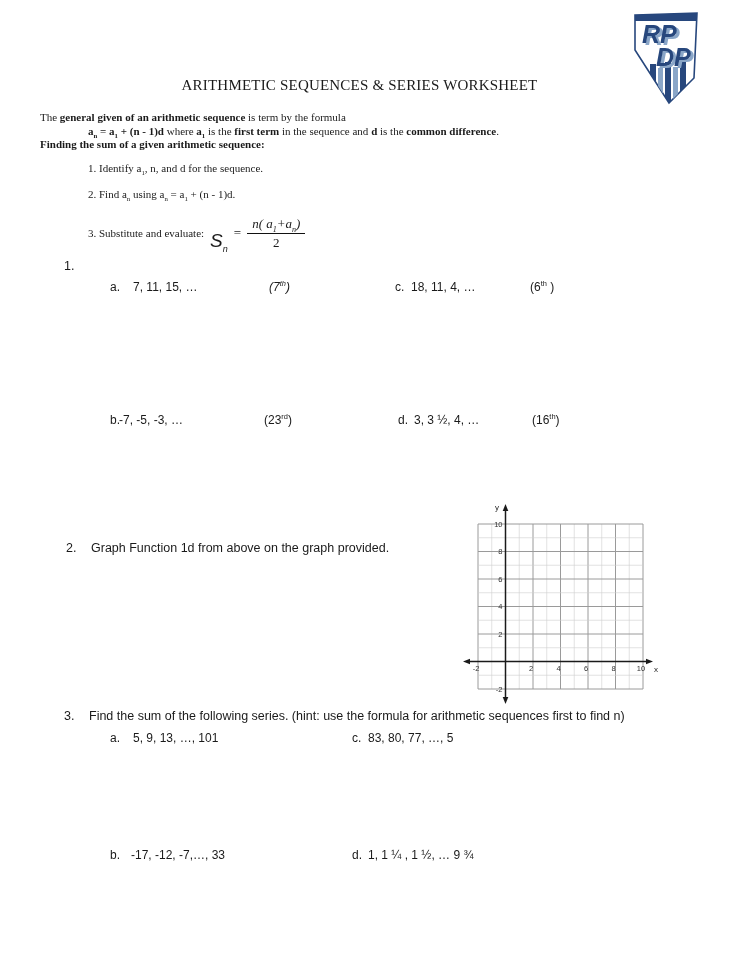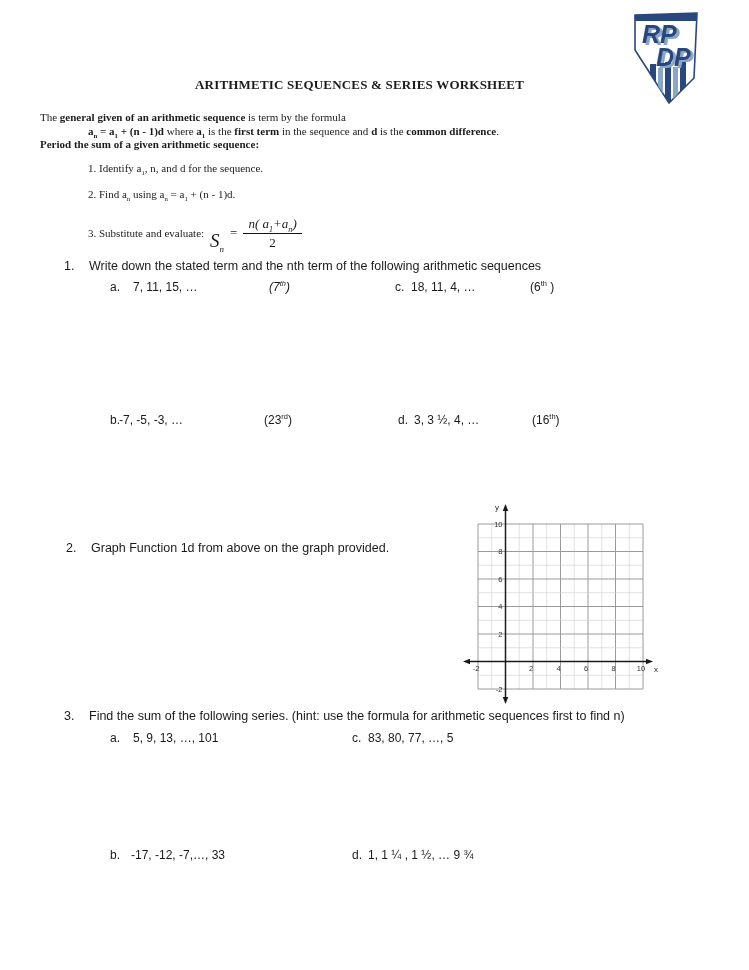--- a/index.html
+++ b/index.html
@@ -29,22 +29,22 @@
   }
   .blank-name   { width: 228px; }
   .blank-date   { width: 88px; }
   .blank-period { width: 78px; }
   .lbl-period { margin-left: 28px; }
 
   .title {
     position: absolute;
     top: 77px; left: 0; width: 719px;
     text-align: center;
-    font-size: 13px;
-    font-weight: bold;
+    font-size: 15px;
+    font-weight: normal;
     letter-spacing: 0.2px;
   }
 
   
   .logo { position: absolute; top: 12px; left: 628px; width: 74px; height: 94px; text-align: center; }
 
   
   .intro {
     position: absolute;
     top: 111px; left: 40px; width: 620px;
@@ -53,21 +53,21 @@
   .intro .indent { margin-left: 48px; }
 
   
   .steps {
     position: absolute;
     top: 162px; left: 88px; width: 420px;
     font-size: 11px;
   }
   .step { margin-bottom: 14px; }
   .step3-row { display: flex; align-items: center; gap: 6px; margin-top: 2px; }
-  .big-s { font-size: 19px; font-style: italic; font-family: Liberation Serif, serif; margin-top: 16px; }
+  .big-s { font-size: 19px; font-style: italic; font-family: Liberation Sans, sans-serif; margin-top: 16px; }
   .big-s sub { font-size: 9px; font-style: italic; }
   .frac { display: inline-flex; flex-direction: column; align-items: center; font-size: 13px; }
   .frac .num { padding: 0 5px 1px 5px; border-bottom: 1.3px solid #111; }
   .frac .den { padding-top: 1px; }
 
   sub { font-size: 0.62em; line-height: 0; }
   sup { font-size: 0.62em; line-height: 0; }
 
   
   .q {
@@ -117,40 +117,39 @@
         <text x="28" y="54" fill="#27477d">DP</text>
       </g>
     </svg>
   </div>
 
   <div class="title">ARITHMETIC SEQUENCES &amp; SERIES WORKSHEET</div>
 
   <div class="intro">
     <div><span>The </span><span style="font-weight: bold;">general given of an arithmetic sequence</span><span> is term by the formula</span></div>
     <div class="indent"><span style="font-weight: bold;">a</span><sub style="font-weight: bold;">n</sub><span style="font-weight: bold;"> = a</span><sub style="font-weight: bold;">1</sub><span style="font-weight: bold;"> + (n - 1)d</span><span> where </span><span style="font-weight: bold;">a</span><sub style="font-weight: bold;">1</sub><span> is the </span><span style="font-weight: bold;">first term</span><span> in the sequence and </span><span style="font-weight: bold;">d</span><span> is the </span><span style="font-weight: bold;">common difference</span><span>.</span></div>
-    <div><span style="font-weight: bold;">Period the sum of a given arithmetic sequence:</span></div>
+    <div><span style="font-weight: bold;">Finding the sum of a given arithmetic sequence:</span></div>
   </div>
 
   <div class="steps">
     <div class="step"><span>1. Identify a</span><sub>1</sub><span>, n, and d for the sequence.</span></div>
     <div class="step"><span>2. Find a</span><sub>n</sub><span> using a</span><sub>n</sub><span> = a</span><sub>1</sub><span> + (n - 1)d.</span></div>
     <div class="step3-row">
       <span>3. Substitute and evaluate:</span>
       <span class="big-s"><span>S</span><sub>n</sub></span>
       <span style="font-size:13px;">=</span>
       <span class="frac">
         <span class="num"><span style="font-style: italic; margin-top: 36px;">n( a</span><sub style="font-style: italic;">1</sub><span style="font-style: italic;">+</span><span style="font-style: italic;">a</span><sub style="font-style: italic;">n</sub><span style="font-style: italic;">)</span></span>
         <span class="den">2</span>
       </span>
     </div>
   </div>
 
   <div class="q" style="top:259px; left:64px; width:620px;">
     <span class="qnum">1.</span>
-    <span>Write down the stated term and the nth term of the following arithmetic sequences</span>
   </div>
   <span class="qsub" style="top:280px; left:110px;">a.</span>
   <span class="qsub" style="top:280px; left:133px;">7, 11, 15, …</span>
   <span class="qsub" style="top:280px; left:269px;font-style:italic;"><span>(7</span><sup>th</sup><span>)</span></span>
   <span class="qsub" style="top:280px; left:395px;">c.</span>
   <span class="qsub" style="top:280px; left:411px;">18, 11, 4, …</span>
   <span class="qsub" style="top:280px; left:530px;"><span>(6</span><sup>th</sup><span> )</span></span>
 
   <span class="qsub" style="top:413px; left:110px;">b.</span>
   <span class="qsub" style="top:413px; left:119px;">-7, -5, -3, …</span>

